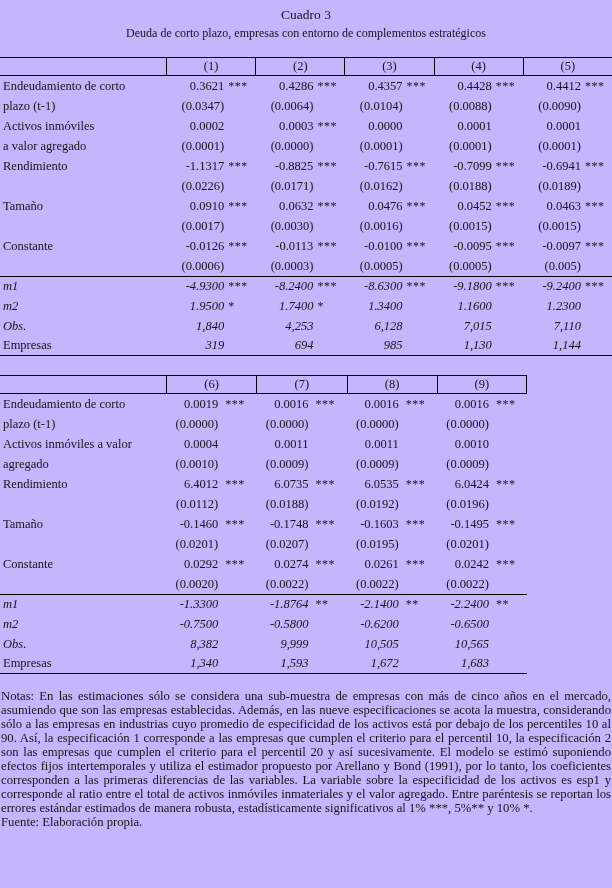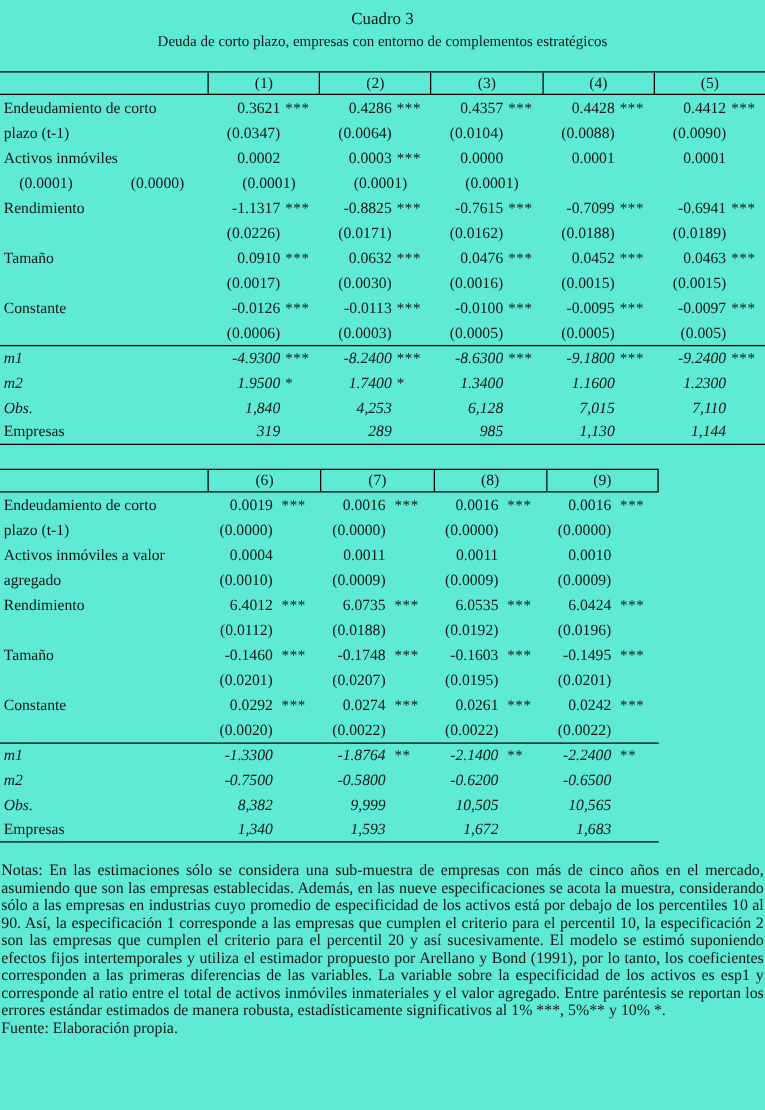--- a/index.html
+++ b/index.html
@@ -1,17 +1,17 @@
 <!DOCTYPE html>
 <html><head>
 <meta charset="utf-8">
 <style>
   html,body { margin:0; padding:0; background:#ffffff; }
   .page {
-    width:612px; height:888px; margin:0 auto; background:#5eead4;
+    width:612px; height:888px; margin:0 auto; background:#c4b5fd;
     color:#161616; font-family:"Liberation Serif","DejaVu Serif",serif;
     box-sizing:border-box; padding:6px 0 0 0; overflow:hidden; position:relative;
   }
   .title   { text-align:center; font-size:13.5px; line-height:17px; }
   .subtitle{ text-align:center; font-size:12px;   line-height:19px; margin:1px 0 14px 0; }
 
   .rtable { font-size:12.5px; }
   .t1 { width:612px; }
   .t2 { width:527px; margin-top:19px; }
   .row { display:flex; align-items:center; height:20px; box-sizing:border-box; }
@@ -114,20 +114,21 @@
         <div class="data-cell">
           <span class="val">0.0001</span>
           <span class="stars"></span>
         </div>
         <div class="data-cell">
           <span class="val">0.0001</span>
           <span class="stars"></span>
         </div>
       </div>
       <div class="row">
+        <div class="label-cell">a valor agregado</div>
         <div class="data-cell">
           <span class="val">(0.0001)</span>
           <span class="stars"></span>
         </div>
         <div class="data-cell">
           <span class="val">(0.0000)</span>
           <span class="stars"></span>
         </div>
         <div class="data-cell">
           <span class="val">(0.0001)</span>
@@ -349,21 +350,21 @@
           <span class="stars"></span>
         </div>
       </div>
       <div class="row rule-bottom">
         <div class="label-cell">Empresas</div>
         <div class="data-cell">
           <span class="val it">319</span>
           <span class="stars"></span>
         </div>
         <div class="data-cell">
-          <span class="val it">289</span>
+          <span class="val it">694</span>
           <span class="stars"></span>
         </div>
         <div class="data-cell">
           <span class="val it">985</span>
           <span class="stars"></span>
         </div>
         <div class="data-cell">
           <span class="val it">1,130</span>
           <span class="stars"></span>
         </div>

